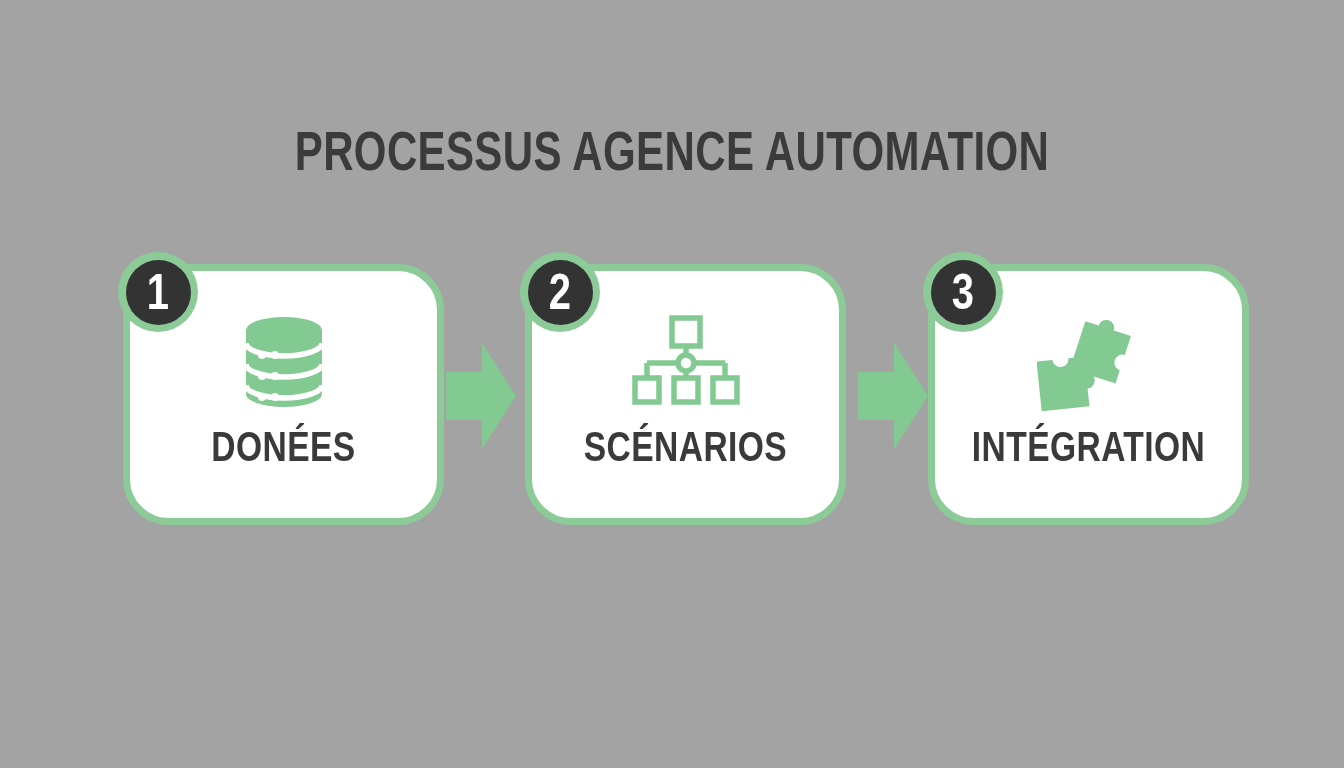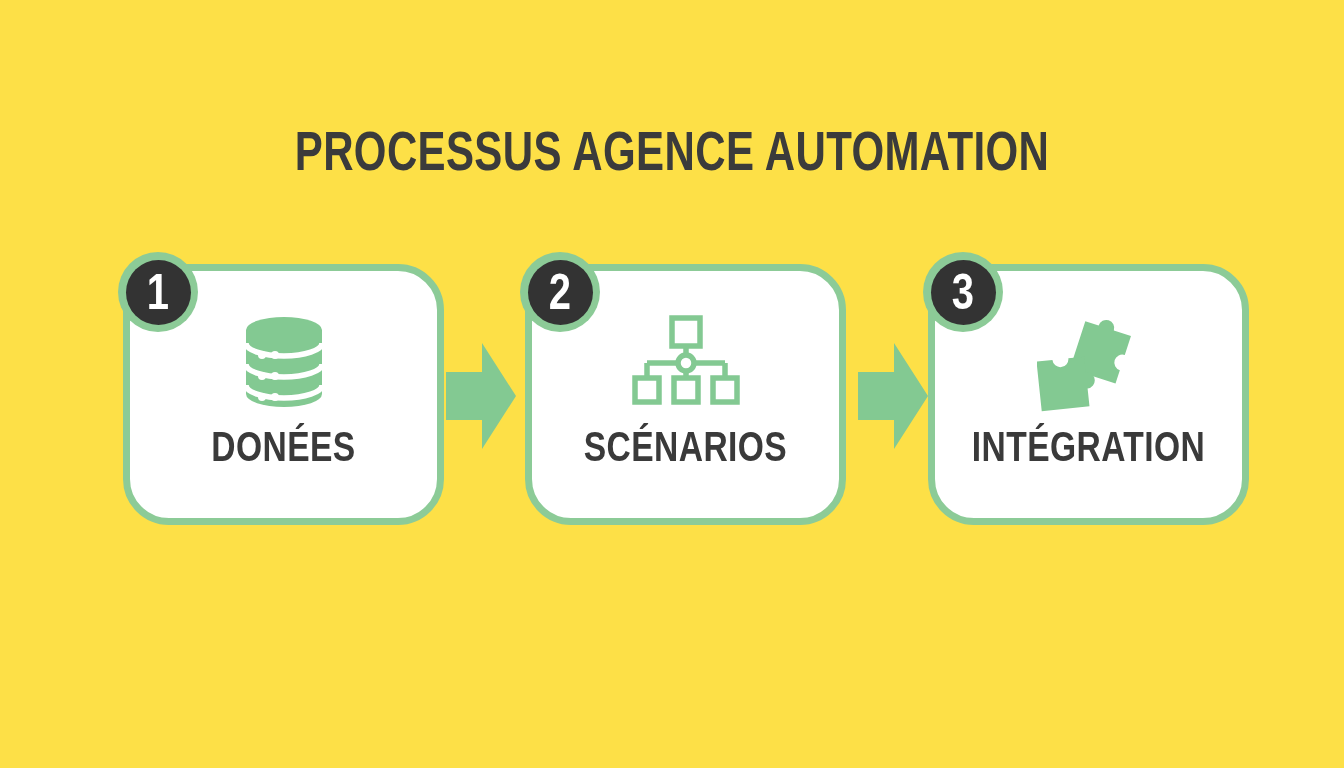--- a/index.html
+++ b/index.html
@@ -1,18 +1,18 @@
 <!DOCTYPE html>
 <html><head>
 <meta charset="utf-8">
 <style>
   html,body{margin:0;padding:0;background:#ffffff;}
   .canvas{
     position:relative;width:1344px;height:768px;overflow:hidden;
-    background:#fde047;font-family:"Liberation Sans",sans-serif;
+    background:#a3a3a3;font-family:"Liberation Sans",sans-serif;
   }
   .title{
     position:absolute;top:118px;left:0;width:1344px;text-align:center;
     font-size:56px;font-weight:bold;color:#3b3b3b;white-space:nowrap;
     transform:scaleX(0.75);transform-origin:50% 50%;letter-spacing:0.5px;
   }
   .step-box{
     position:absolute;top:264px;width:321px;height:261px;box-sizing:border-box;
     border:7px solid #8ccb97;border-radius:46px;background:#ffffff;
   }

